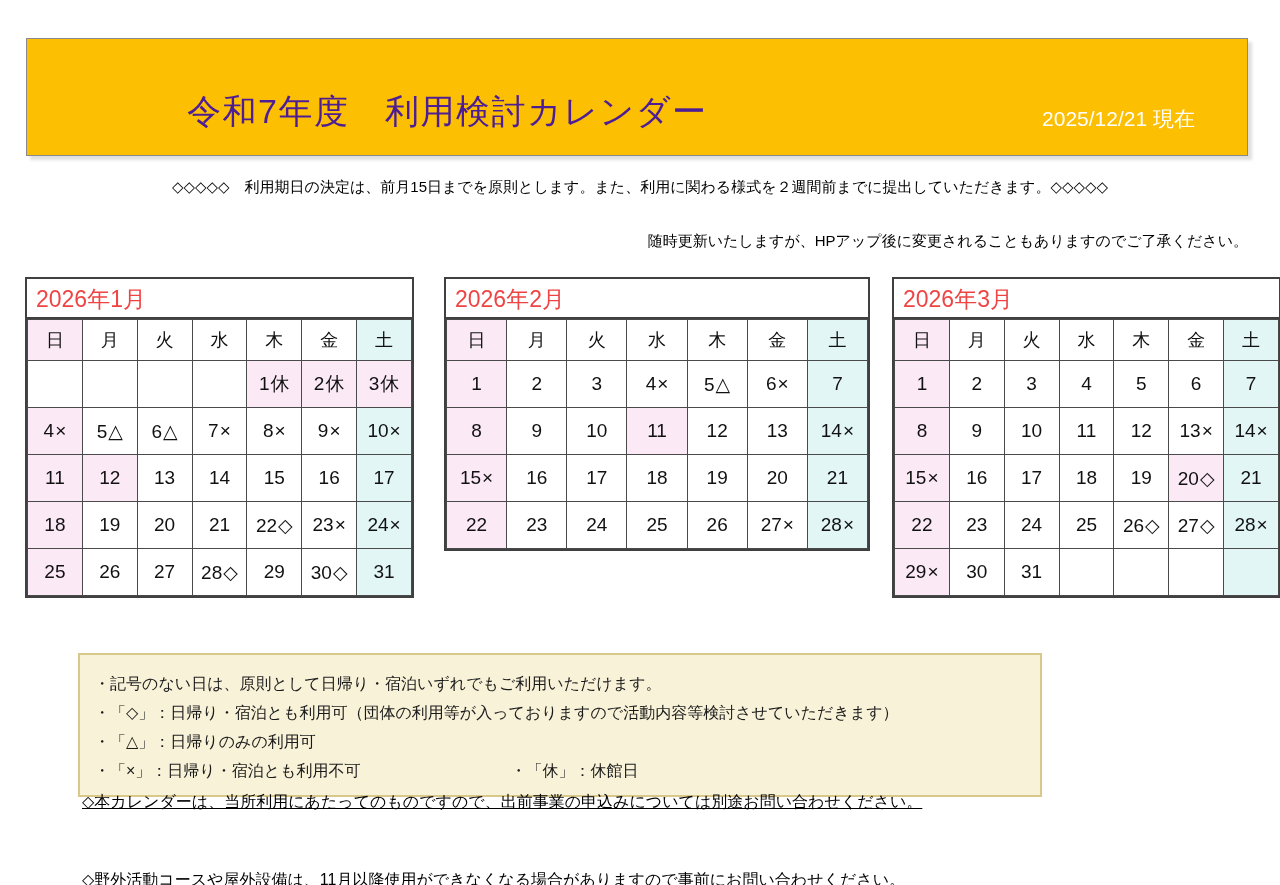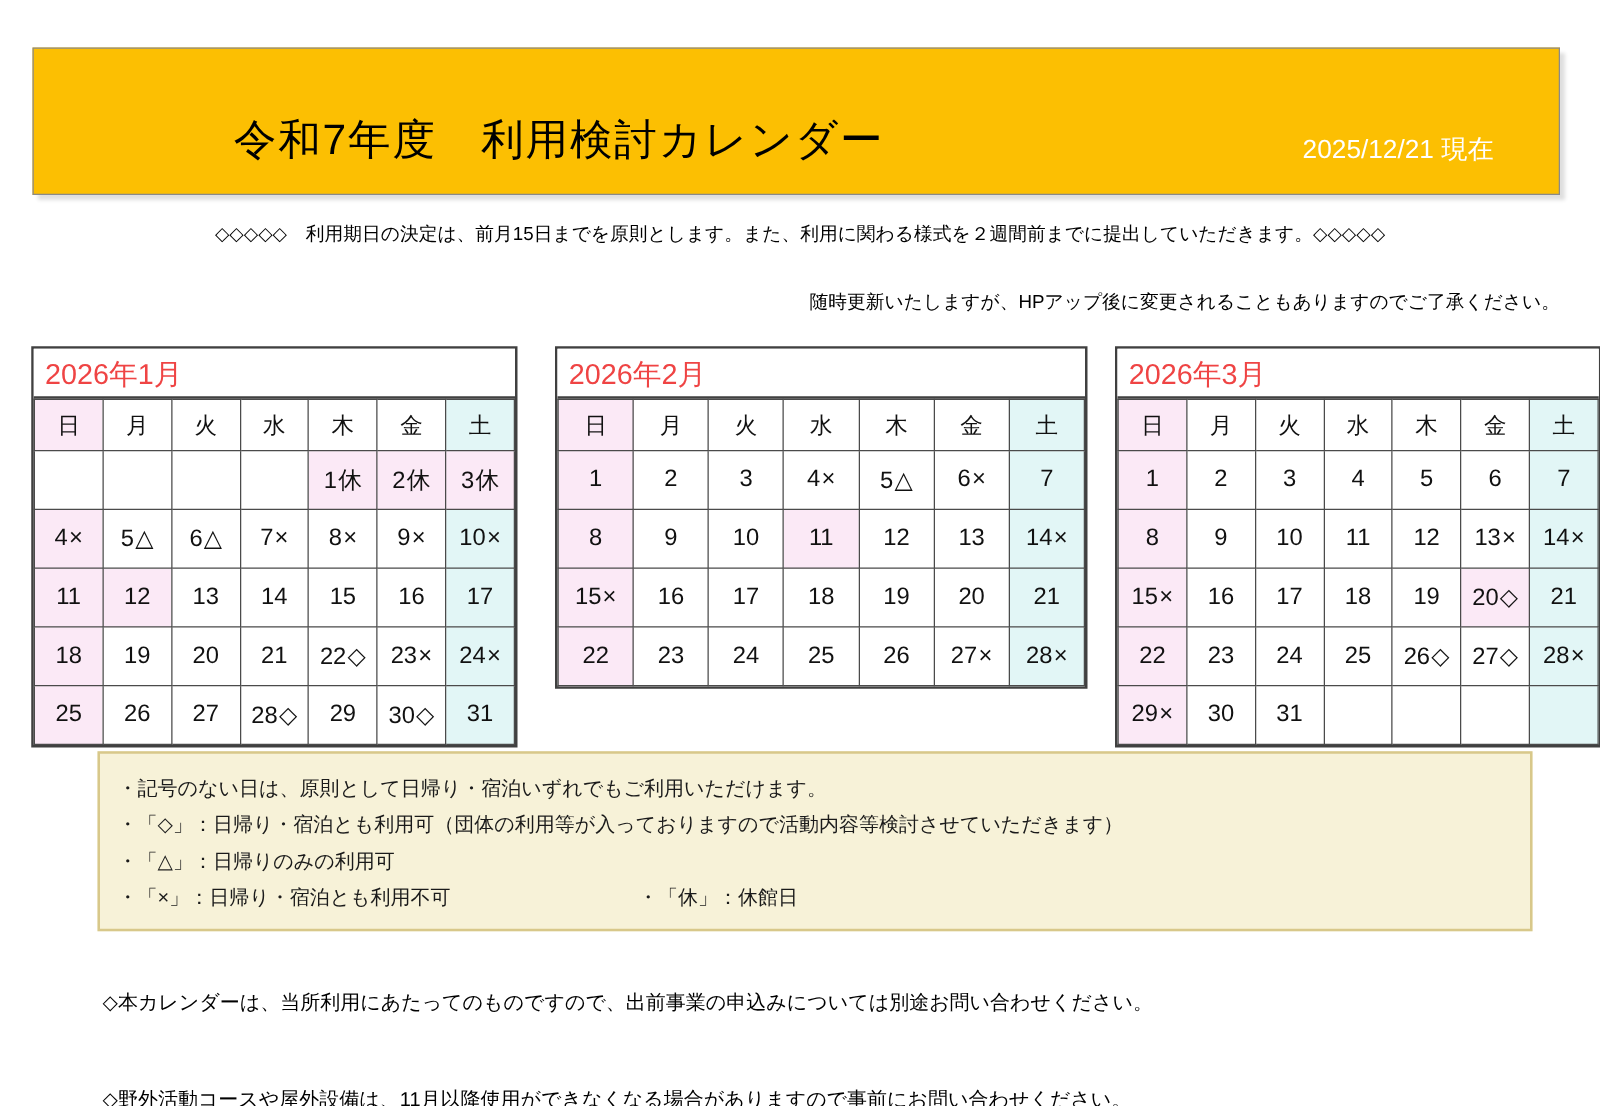--- a/index.html
+++ b/index.html
@@ -36,21 +36,21 @@
     font-size: 21px;
     color: #ffffff;
     letter-spacing: 0.5px;
     white-space: nowrap;
   }
   .main-title {
     position: absolute;
     left: 160px;
     top: 50px;
     font-size: 34px;
-    color: #000000;
+    color: #4c1d95;
     letter-spacing: 1.5px;
     white-space: nowrap;
   }
   .as-of {
     position: absolute;
     right: 52px;
     top: 66px;
     font-size: 21px;
     color: #ffffff;
     white-space: nowrap;
@@ -136,22 +136,22 @@
   .empty { background: #ffffff !important; }
   .sat.empty { background: #e2f6f6 !important; }
 
   .daynum { letter-spacing: 0px; }
   .mark   { margin-left: 1px; }
 
   
   .legend-box {
     position: absolute;
     left: 78px;
-    top: 601px;
-    width: 1148px;
+    top: 653px;
+    width: 964px;
     height: 144px;
     background: #f7f2d8;
     border: 2px solid #d8c88a;
     box-sizing: border-box;
     padding: 14px 0 0 14px;
   }
   .legend-line {
     font-size: 16px;
     color: #1a1a1a;
     line-height: 29px;
@@ -163,21 +163,21 @@
   }
 
   
   .footer-note {
     position: absolute;
     left: 82px;
     font-size: 16px;
     color: #000;
     white-space: nowrap;
   }
-  #foot-0 { top: 792px; }
+  #foot-0 { top: 792px; text-decoration: underline; }
   #foot-1 { top: 870px; text-align: right; }
 </style>
 </head>
 <body>
 
 <div class="header-banner">
   <div class="main-title">令和7年度　利用検討カレンダー</div>
   <div class="as-of">2025/12/21 現在</div>
 </div>
 

